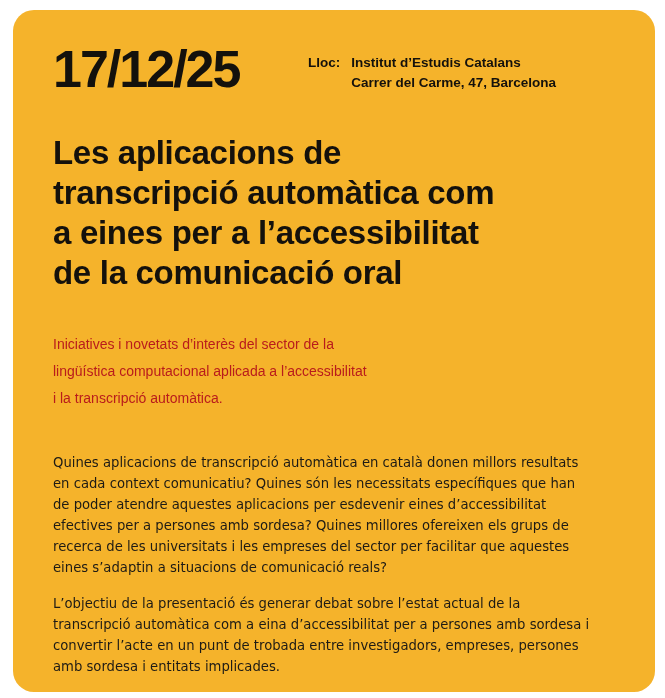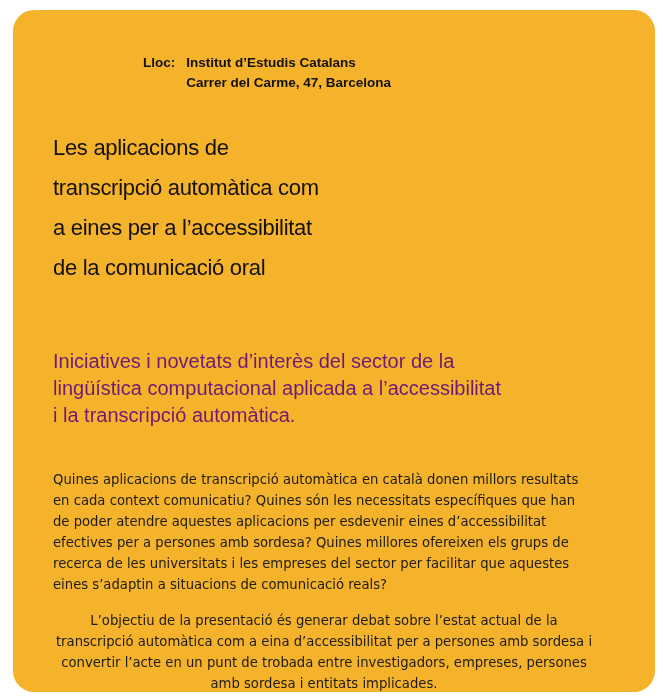--- a/index.html
+++ b/index.html
@@ -32,62 +32,63 @@
     font-weight: 800;
     letter-spacing: -2px;
     line-height: 1.05;
     color: var(--heading_text);
     white-space: nowrap;
   }
   .location {
     display: flex;
     gap: 11px;
     margin-top: 11px;
-    margin-left: 90px;
+    margin-left: 55px;
     font-size: 13.5px;
     line-height: 19.5px;
     color: var(--heading_text);
   }
   .loc-label { font-weight: 700; }
   .loc-lines { white-space: pre-line; font-weight: 700; }
   .title {
     margin-top: 36px;
-    font-size: 22px;
+    font-size: 33px;
     line-height: 40px;
-    font-weight: 400;
+    font-weight: 700;
     letter-spacing: -0.3px;
     white-space: pre-line;
     color: var(--heading_text);
   }
   .subtitle {
-    margin-top: 60px;
-    font-size: 20px;
+    margin-top: 38px;
+    font-size: 14px;
     line-height: 27px;
     font-weight: 400;
     white-space: pre-line;
-    color: #701a75;
+    color: #b91c1c;
   }
   .para {
     font-family: "DejaVu Sans", "Liberation Sans", sans-serif;
     font-size: 13.2px;
     line-height: 21px;
     font-weight: 500;
     max-width: 542px;
     color: var(--body_text);
   }
   .para.first { margin-top: 40px; }
-  .para.second { margin-top: 15px; text-align: center; }
+  .para.second { margin-top: 15px; }
 </style>
 </head>
 <body>
 
 <div class="page">
   <div class="card">
 
     <div class="header">
+      <div class="date">17/12/25</div>
 
       <div class="location">
         <span class="loc-label">Lloc:</span>
         <span class="loc-lines">Institut d’Estudis Catalans
 Carrer del Carme, 47, Barcelona</span>
       </div>
     </div>
 
     <h1 class="title">Les aplicacions de
 transcripció automàtica com

